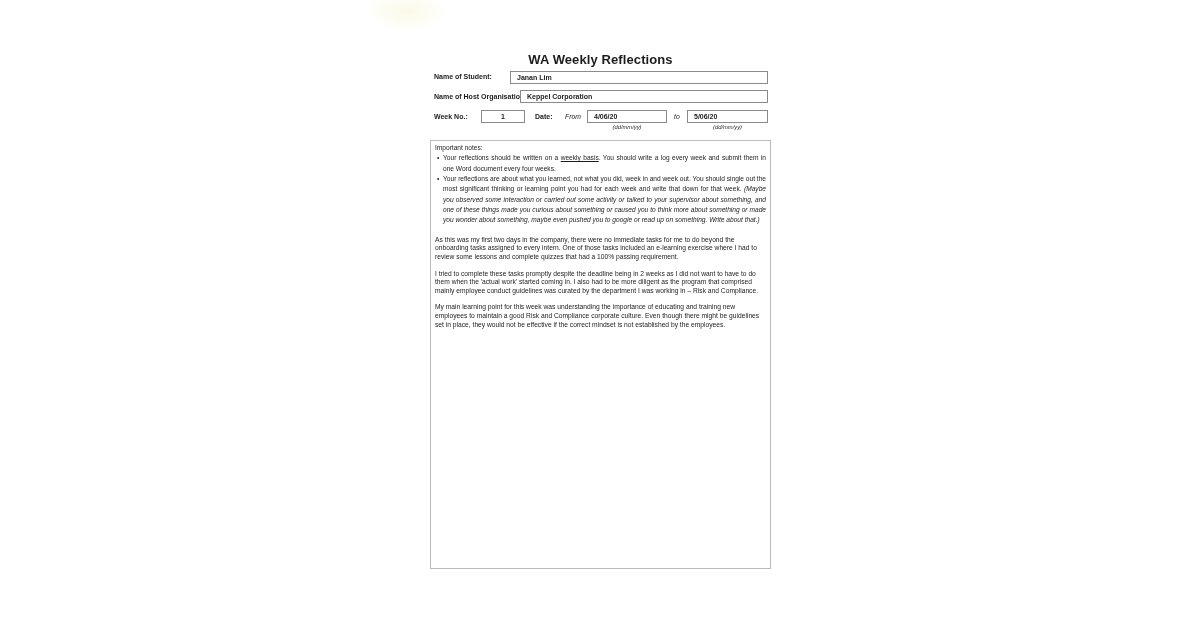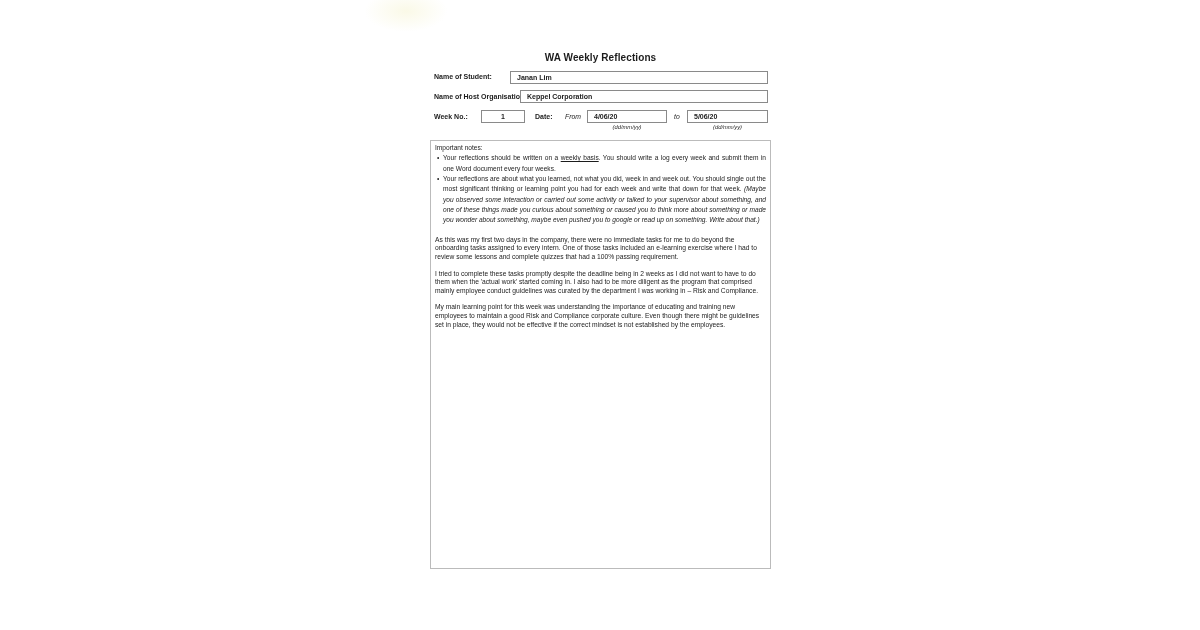--- a/index.html
+++ b/index.html
@@ -17,21 +17,21 @@
     position: absolute;
     left: 364px; top: -10px;
     width: 84px; height: 42px;
     background: radial-gradient(ellipse at center, rgba(250,249,230,0.95) 0%, rgba(250,249,230,0) 70%);
   }
   .doc-title {
     position: absolute;
     left: 430px; top: 52px; width: 341px;
     text-align: center;
     font-weight: bold;
-    font-size: 10px;
+    font-size: 13px;
     letter-spacing: 0.1px;
   }
   .lbl {
     position: absolute;
     font-weight: bold;
     font-size: 7px;
     white-space: nowrap;
   }
   .lbl-student { left: 434px; top: 73px; }
   .lbl-org     { left: 434px; top: 92.5px; }

